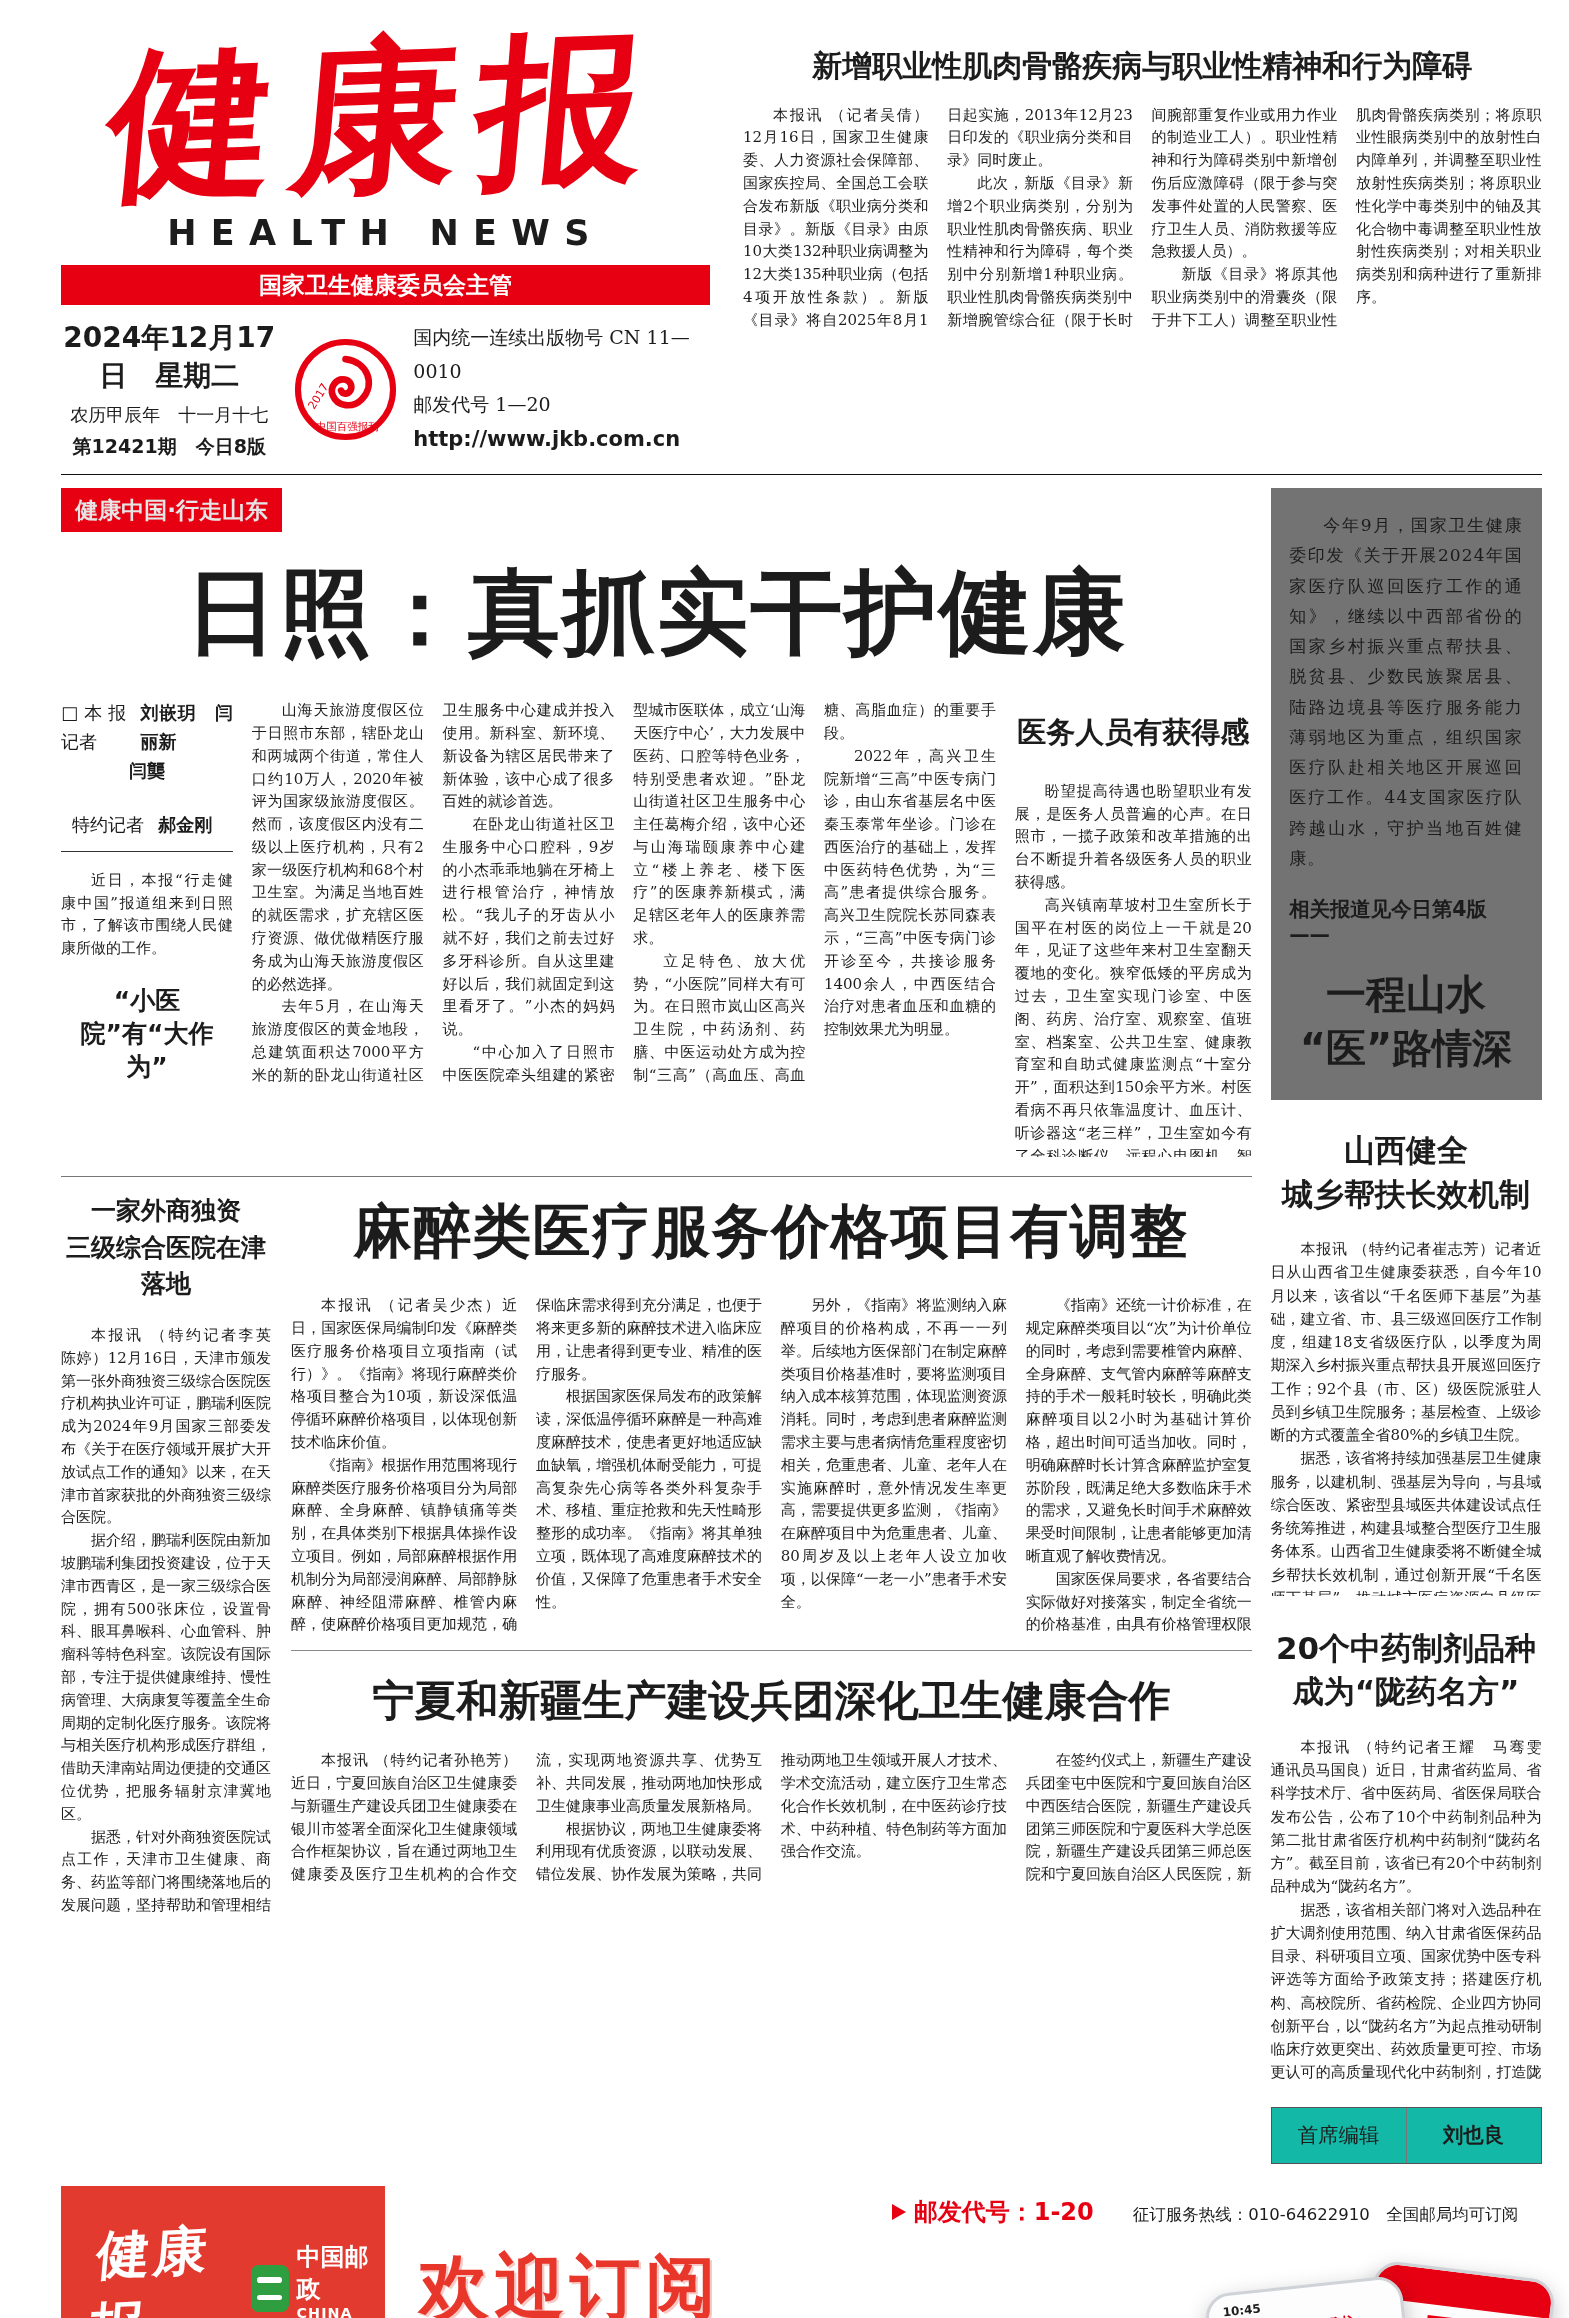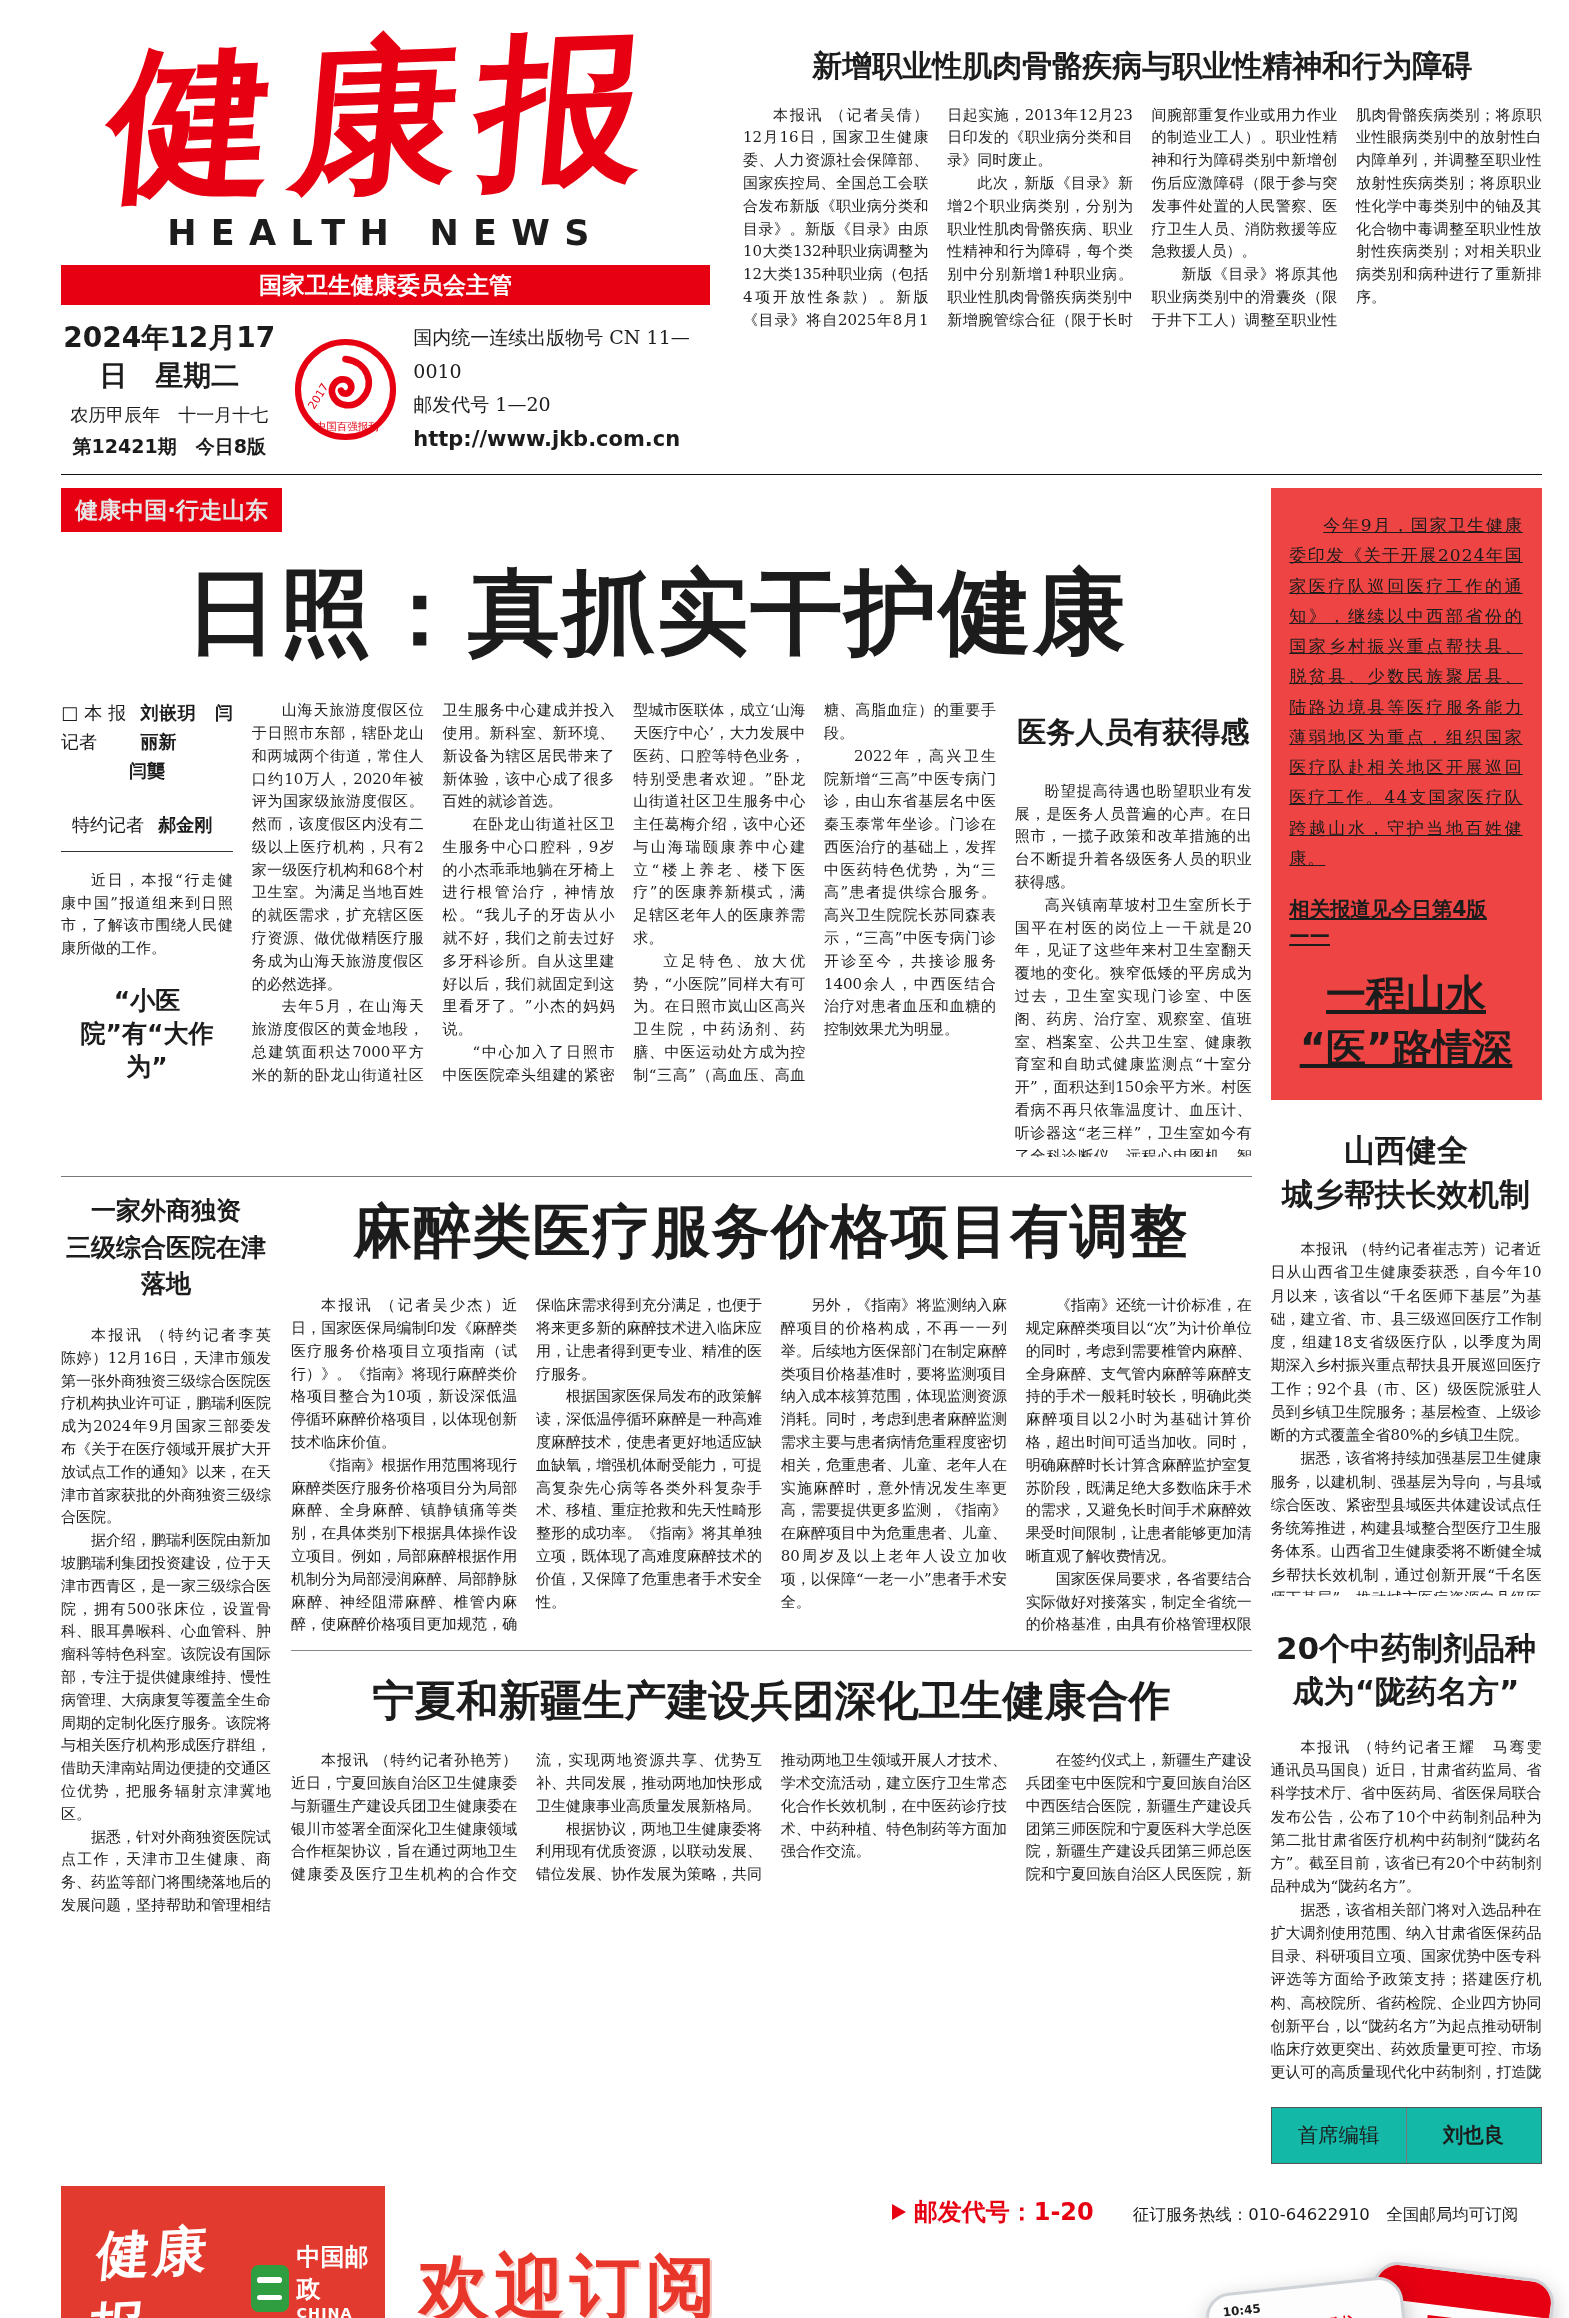--- a/index.html
+++ b/index.html
@@ -67,21 +67,21 @@
   .tianjin { width:210px; flex:none; }
   .tianjin h3 { font-size:25px; line-height:1.45; text-align:center; font-weight:bold; margin-bottom:22px; font-family:"DejaVu Sans",sans-serif;}
   .tianjin .art-body { height:594px; }
   .center-col { flex:1; min-width:0; }
   .mazui h3 { font-size:58px; font-weight:900; text-align:center; letter-spacing:1.7px; font-family:"DejaVu Sans",sans-serif; }
   .mazui .art-body { height:357px; margin-top:23px; border-bottom:1.1px solid #888; padding-bottom:5.5px; }
   .ningxia h3 { font-size:42px; font-weight:900; text-align:center; margin:22px 0 20px 0; font-family:"DejaVu Sans",sans-serif; }
   .ningxia .art-body { height:147px; }
 
   
-  .teal-box { background:#ef4444; padding:22px 18.7px 25px 18.7px;text-decoration:underline; }
+  .teal-box { background:#737373; padding:22px 18.7px 25px 18.7px; }
   .teal-box .txt { font-size:17px; line-height:1.78; letter-spacing:1.1px; text-align:justify; }
   .teal-box .txt p { text-indent:2em; }
   .teal-ref { font-weight:bold; font-size:20.4px; margin-top:22px; font-family:"DejaVu Sans",sans-serif; }
   .teal-title { text-align:center; font-weight:900; font-size:40px; line-height:1.35; margin-top:20px; font-family:"DejaVu Sans",sans-serif; }
   .sb-art { margin-top:29px; }
   .sb-art h3 { text-align:center; font-weight:900; font-size:31px; line-height:1.4; margin-bottom:22px; font-family:"DejaVu Sans",sans-serif; }
   .sb-art .art-body p { font-size:15px; line-height:1.55; }
   .shanxi .art-body { height:358px; }
   .longyao { margin-top:31px; }
   .longyao .art-body { height:347px; }

